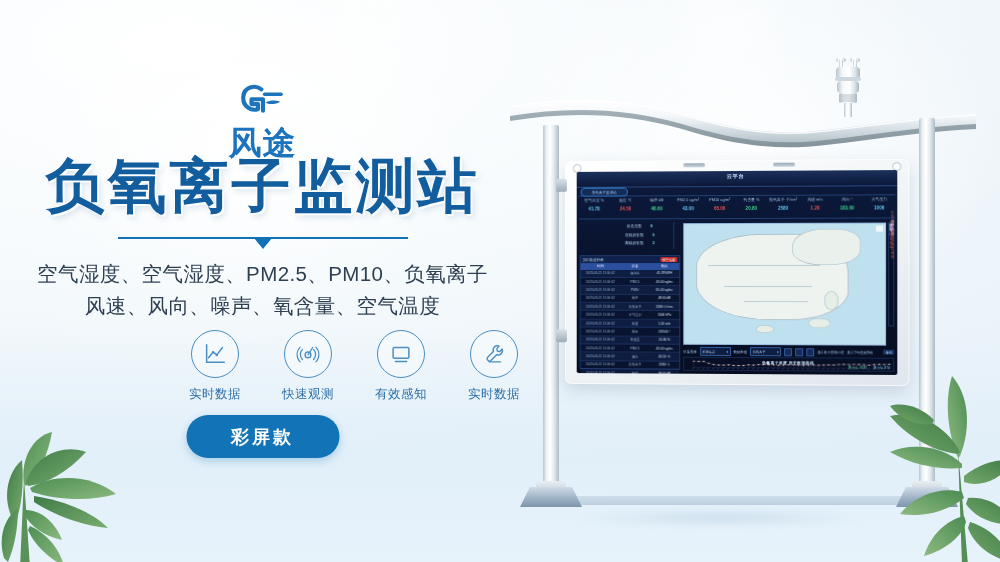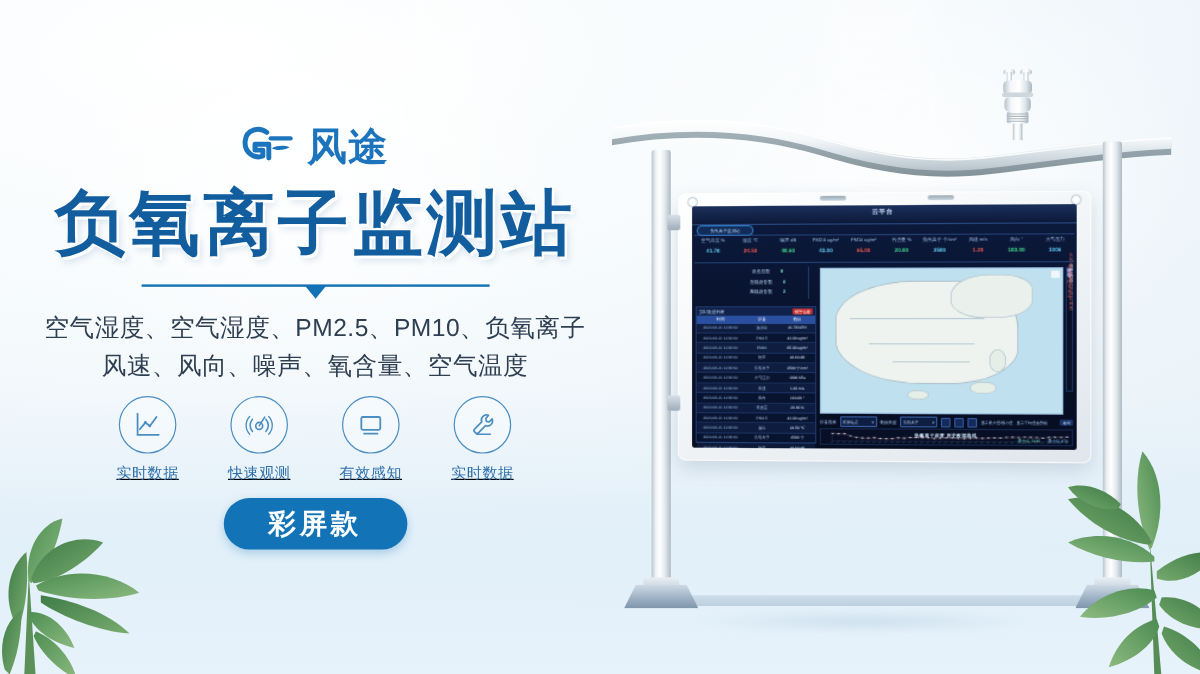--- a/index.html
+++ b/index.html
@@ -31,21 +31,21 @@
   .bg-streak{
     position:absolute;opacity:.5;
     background:linear-gradient(180deg, rgba(255,255,255,.85), rgba(255,255,255,0));
     filter:blur(10px);
   }
 
   
   .left-col{position:absolute;left:0;top:0;width:525px;height:562px;}
   .logo-row{
     position:absolute;left:0;right:0;top:97px;height:48px;
-    display:flex;align-items:center;justify-content:center;gap:9px;
+    display:flex;align-items:center;justify-content:center;gap:9px;flex-direction:column;
   }
   .logo-mark{width:46px;height:34px;position:relative;flex:none;}
   .logo-text{
     font-size:33px;font-weight:700;color:#1c74bd;letter-spacing:1px;
     line-height:1;
   }
   .headline{
     position:absolute;left:0;right:0;top:155px;text-align:center;
     font-size:59px;font-weight:700;color:#115d9e;letter-spacing:3px;
     line-height:1.06;
@@ -66,37 +66,37 @@
   }
   .subtitle{
     position:absolute;left:0;right:0;top:258px;text-align:center;
     font-size:20.5px;color:#2e3f52;line-height:1.55;letter-spacing:.4px;font-weight:400;
   }
   .subtitle div{white-space:nowrap;}
 
   
   .features{
     position:absolute;left:0;right:0;top:330px;
-    display:flex;justify-content:center;gap:31px;text-decoration:underline;
+    display:flex;justify-content:flex-end;gap:31px;
   }
   .feature{width:62px;text-align:center;}
   .fcircle{
     width:48px;height:48px;margin:0 auto;border-radius:50%;
     border:1.6px solid #4a8ec2;box-sizing:border-box;
     display:flex;align-items:center;justify-content:center;
     background:rgba(255,255,255,.35);
   }
   .flabel{margin-top:8px;font-size:12.5px;color:#2e6fa8;letter-spacing:.5px;white-space:nowrap;}
 
   
   .cta{
     position:absolute;left:50%;transform:translateX(-50%);top:415px;
     width:153px;height:43px;border-radius:22px;background:#1273b7;
     display:flex;align-items:center;justify-content:center;
-    color:#fff;font-size:23px;font-weight:700;letter-spacing:3px;
+    color:#fff;font-size:18px;font-weight:700;letter-spacing:3px;
     box-shadow:0 3px 8px rgba(18,115,183,.28);
   }
 
   
   .kiosk{position:absolute;left:500px;top:0;width:500px;height:562px;}
 
   .canopy{position:absolute;left:8px;top:96px;width:470px;height:62px;}
 
   .post{
     position:absolute;width:16px;

